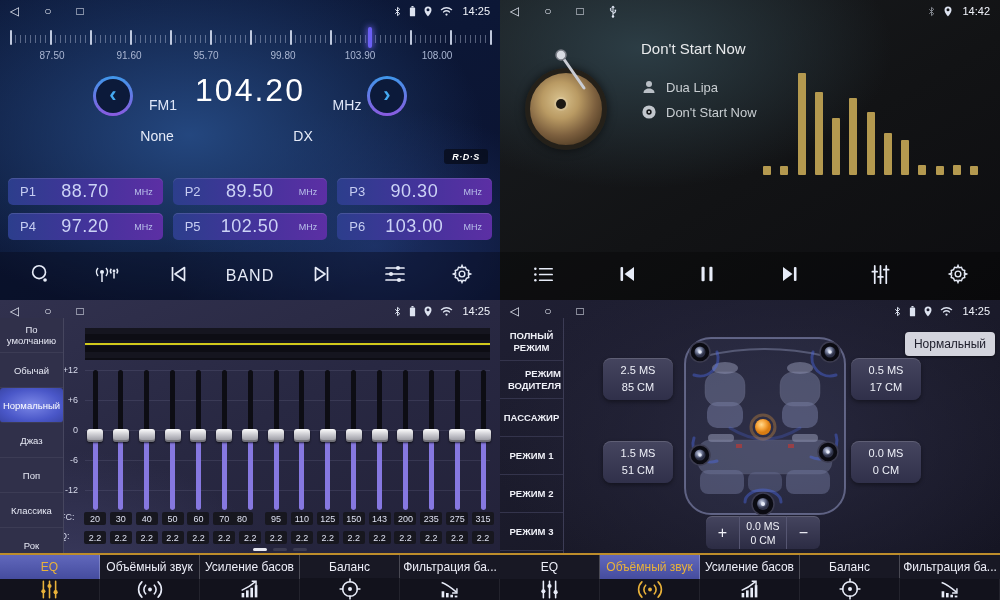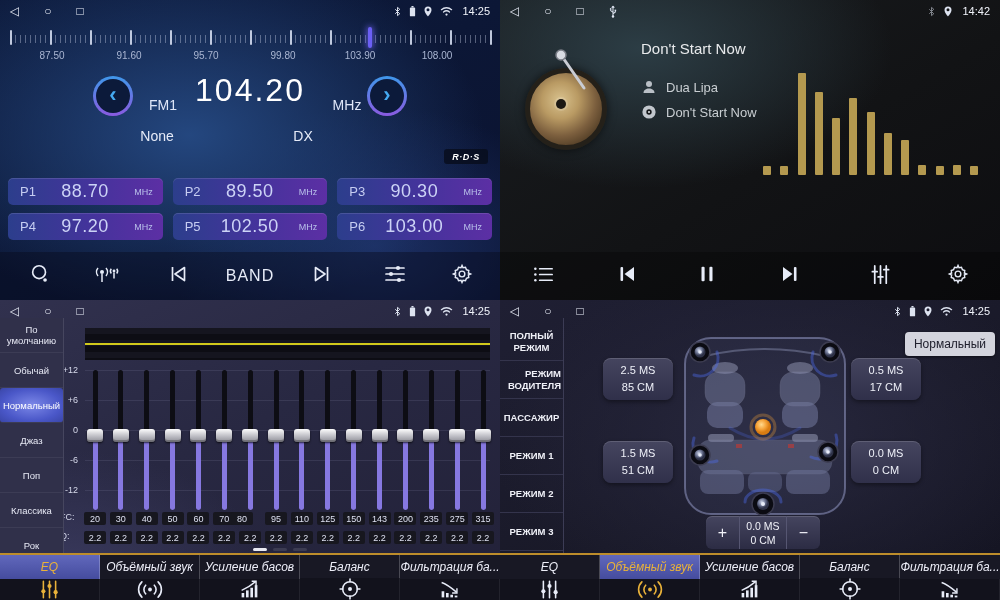--- a/index.html
+++ b/index.html
@@ -114,21 +114,21 @@
   .fcq-box{position:absolute;width:22px;height:13px;background:#17171f;border-radius:2px;
            color:#dde0f0;font-size:9px;display:flex;align-items:center;justify-content:center;cursor:pointer;}
   .page-dash{position:absolute;height:3px;border-radius:2px;}
 
   
   .tabbar{position:absolute;left:0;right:0;bottom:0;height:47px;border-top:2px solid #bd8d2b;
           box-sizing:border-box;display:flex;z-index:6;background:#191926;}
   .tab{width:100px;display:flex;flex-direction:column;cursor:pointer;}
   .tab-label{height:37px;display:flex;align-items:center;justify-content:center;font-size:12px;
              color:#edeef8;background:#181824;border-right:1px solid rgba(255,255,255,.22);
-             white-space:nowrap;overflow:hidden;box-sizing:border-box;font-style:italic;}
+             white-space:nowrap;overflow:hidden;box-sizing:border-box;}
   .tab:last-child .tab-label{border-right:none;}
   .tab-icon{flex:1;display:flex;align-items:center;justify-content:center;background:#12121c;
             color:#e8ecf8;border-right:1px solid rgba(255,255,255,.07);box-sizing:border-box;}
   .tab.sel .tab-label{background:linear-gradient(180deg,#6168bc,#454c9e);color:#e9b23a;}
   .tab.sel .tab-icon{color:#e9b23a;}
 
   
   #sr-list{position:absolute;left:0;top:18px;width:63px;bottom:45px;border-right:1px solid #3c3c55;z-index:3;}
   .sr-item{position:absolute;left:0;width:63px;height:38px;display:flex;align-items:center;justify-content:center;
            text-align:center;font-size:9.5px;font-weight:bold;line-height:12px;color:#f0f1f8;cursor:pointer;

